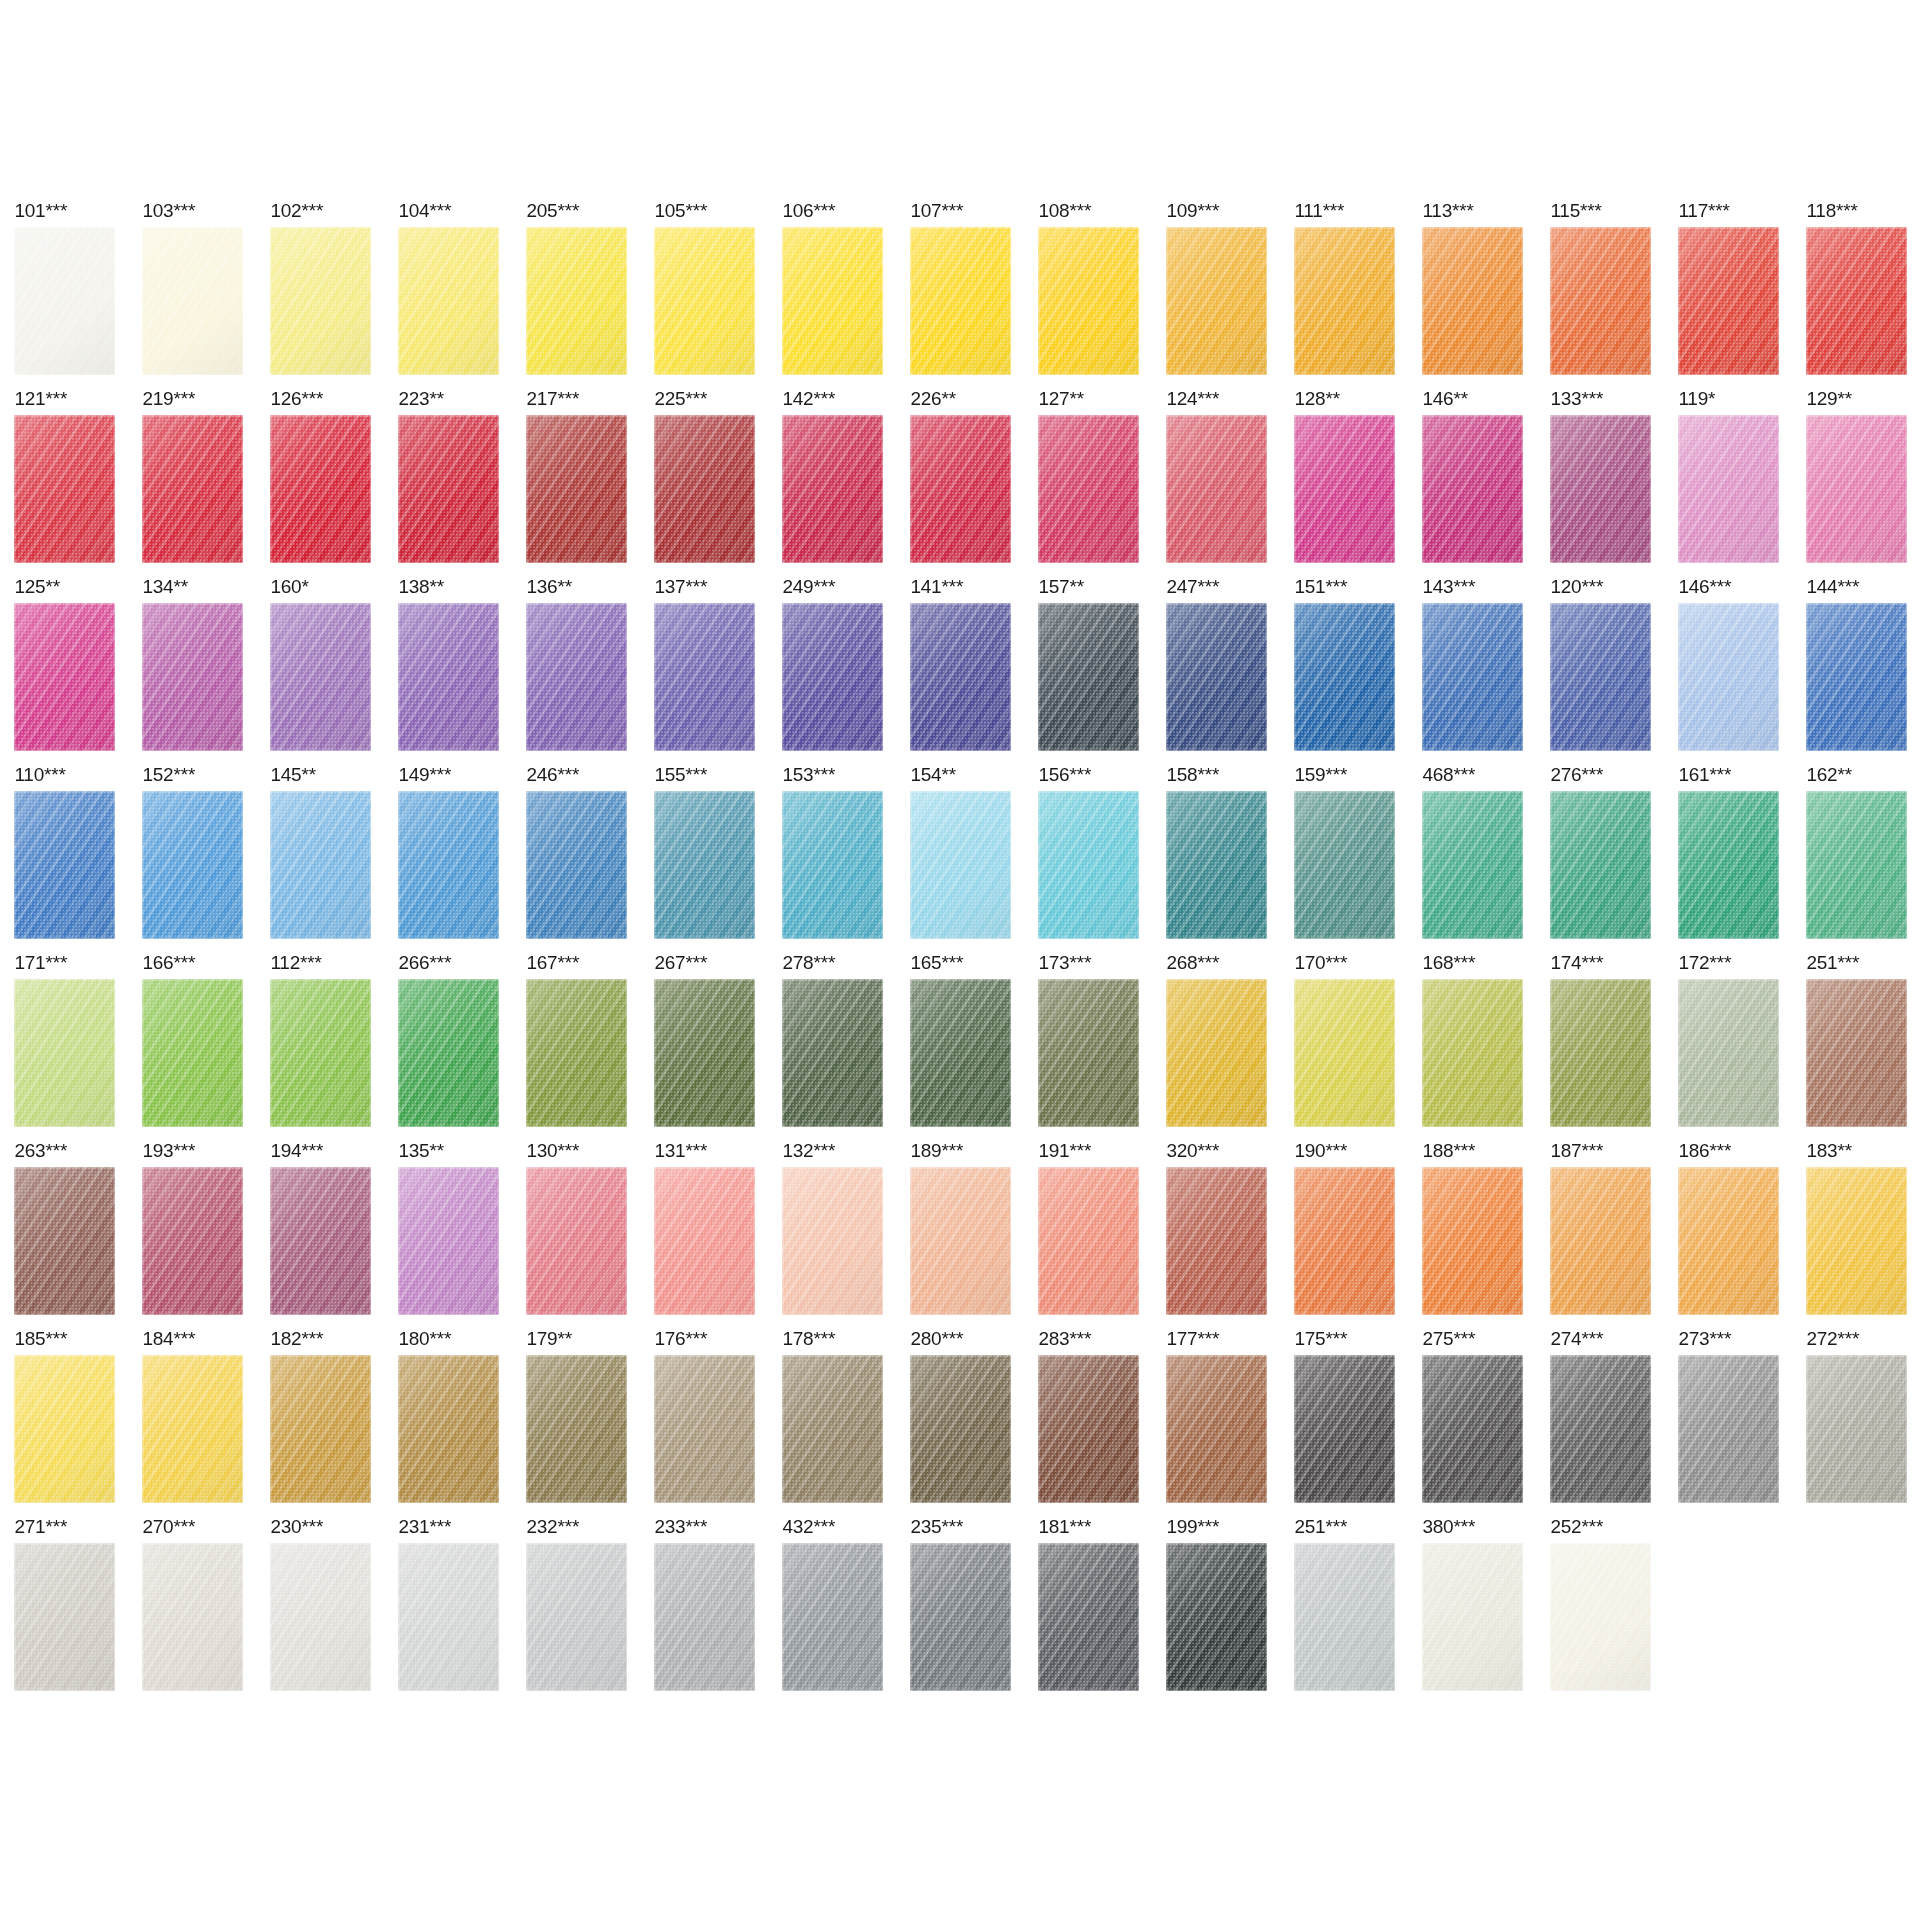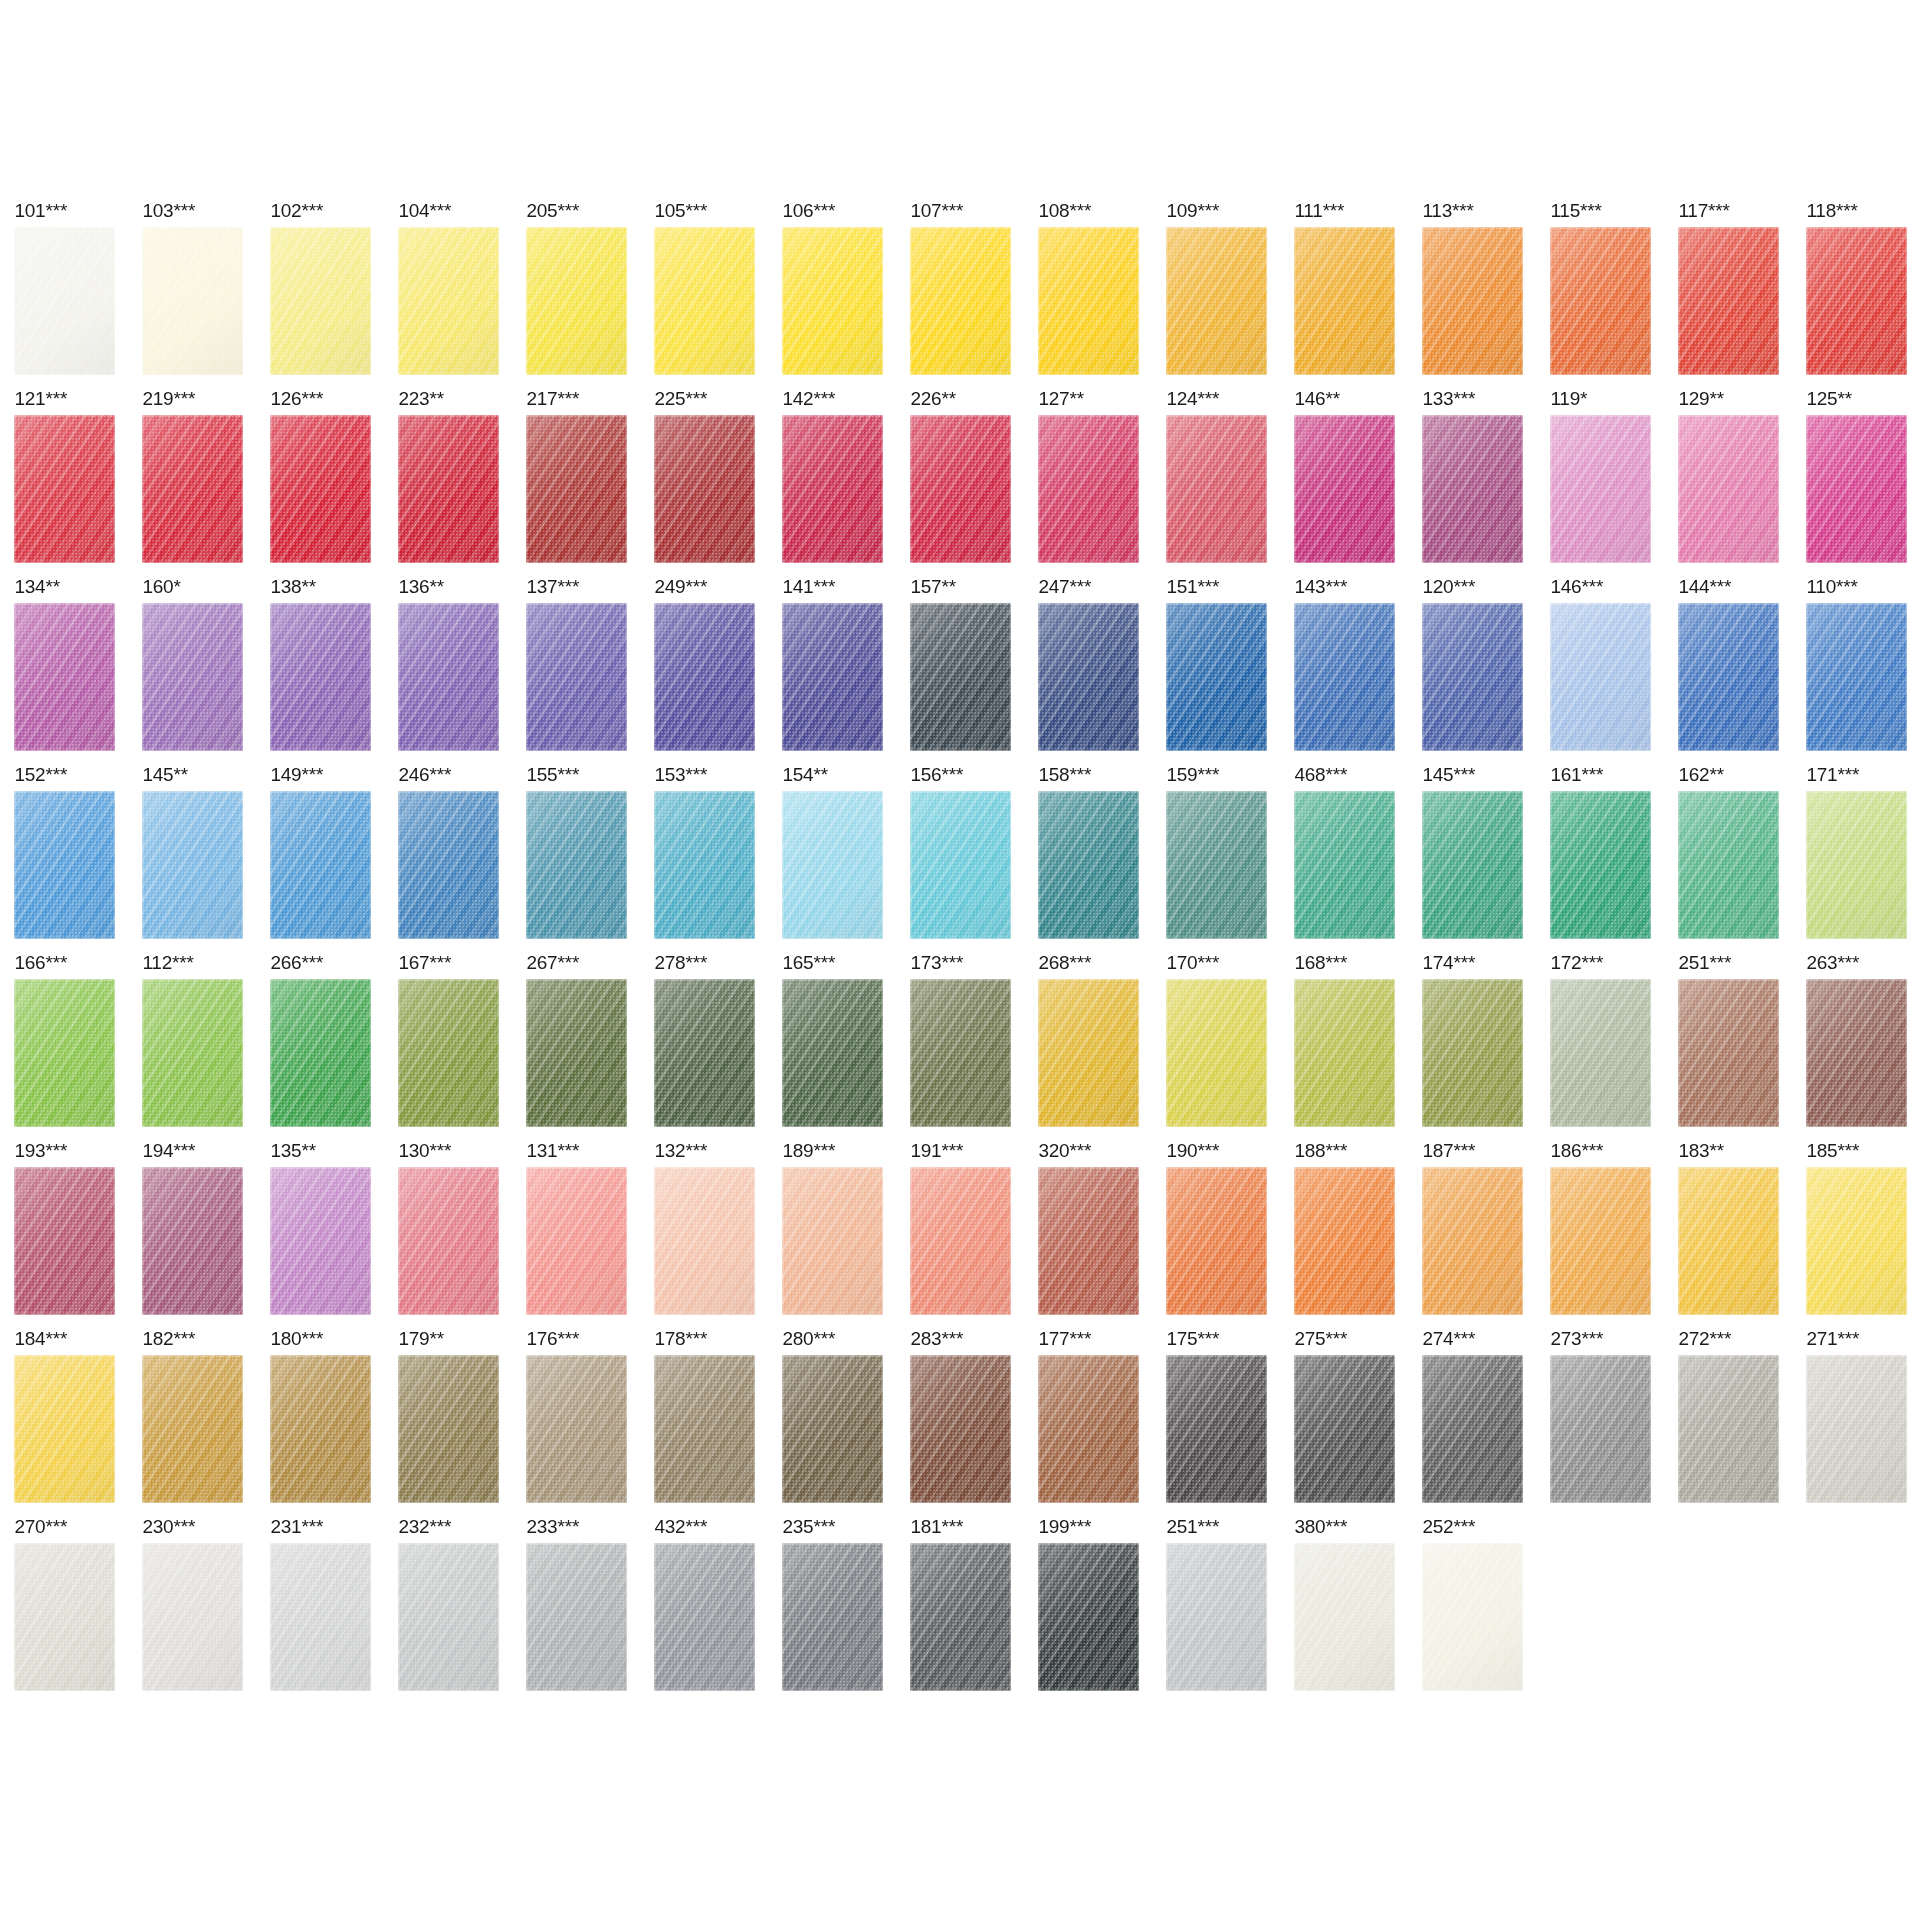--- a/index.html
+++ b/index.html
@@ -377,20 +377,31 @@
         <div class="swatch">
           <div class="base" style="background-color: rgb(214, 84, 99);"></div>
           <div class="strokes"></div>
           <div class="strokes2"></div>
           <div class="tooth"></div>
           <div class="ramp"></div>
           <div class="edges"></div>
         </div>
       </div>
       <div class="cell">
+        <div class="swatch-label">128**</div>
+        <div class="swatch">
+          <div class="base" style="background-color: rgb(209, 55, 138);"></div>
+          <div class="strokes"></div>
+          <div class="strokes2"></div>
+          <div class="tooth"></div>
+          <div class="ramp"></div>
+          <div class="edges"></div>
+        </div>
+      </div>
+      <div class="cell">
         <div class="swatch-label">146**</div>
         <div class="swatch">
           <div class="base" style="background-color: rgb(196, 46, 122);"></div>
           <div class="strokes"></div>
           <div class="strokes2"></div>
           <div class="tooth"></div>
           <div class="ramp"></div>
           <div class="edges"></div>
         </div>
       </div>
@@ -718,21 +729,21 @@
         <div class="swatch">
           <div class="base" style="background-color: rgb(63, 168, 135);"></div>
           <div class="strokes"></div>
           <div class="strokes2"></div>
           <div class="tooth"></div>
           <div class="ramp"></div>
           <div class="edges"></div>
         </div>
       </div>
       <div class="cell">
-        <div class="swatch-label">145***</div>
+        <div class="swatch-label">276***</div>
         <div class="swatch">
           <div class="base" style="background-color: rgb(58, 162, 126);"></div>
           <div class="strokes"></div>
           <div class="strokes2"></div>
           <div class="tooth"></div>
           <div class="ramp"></div>
           <div class="edges"></div>
         </div>
       </div>
       <div class="cell">

